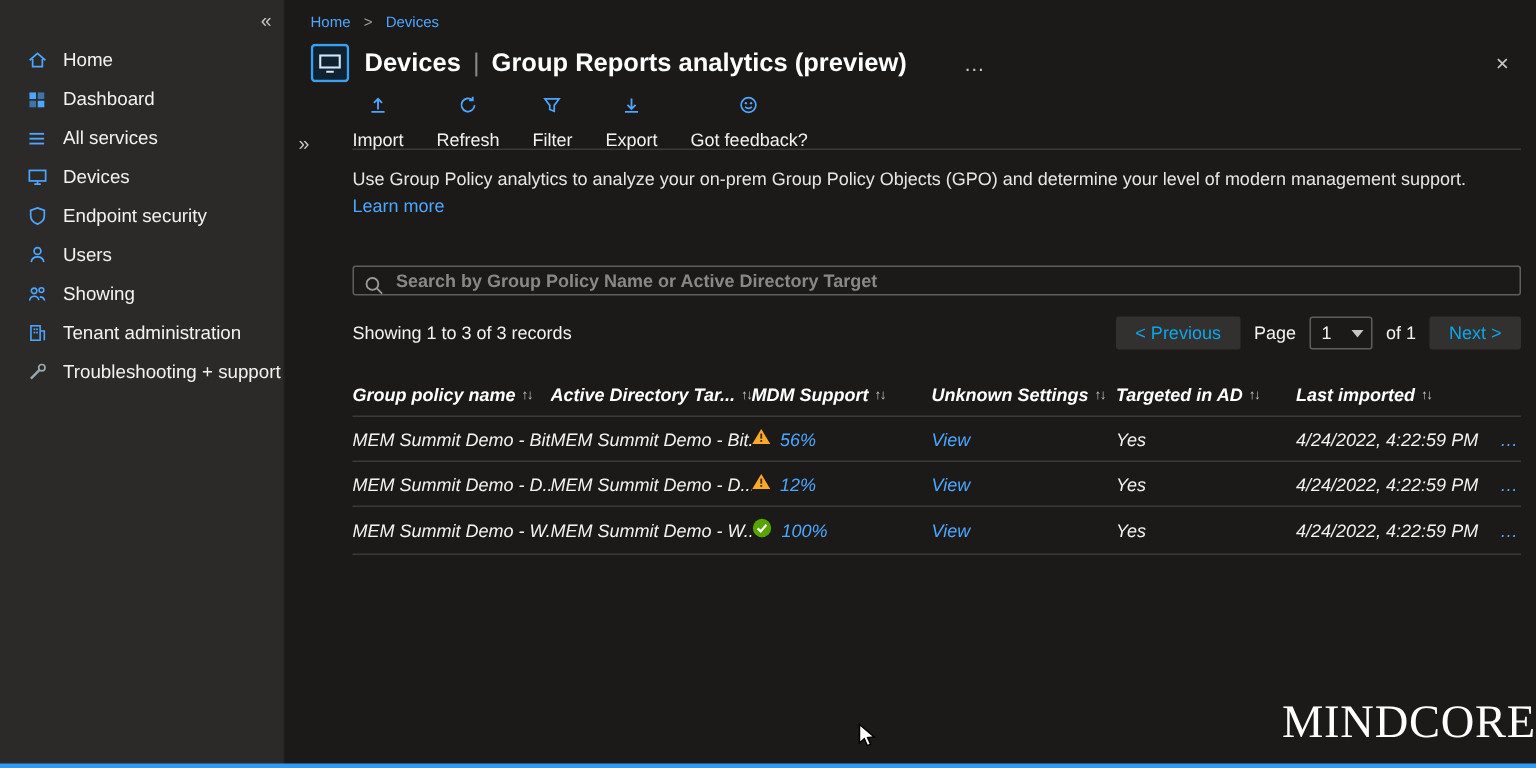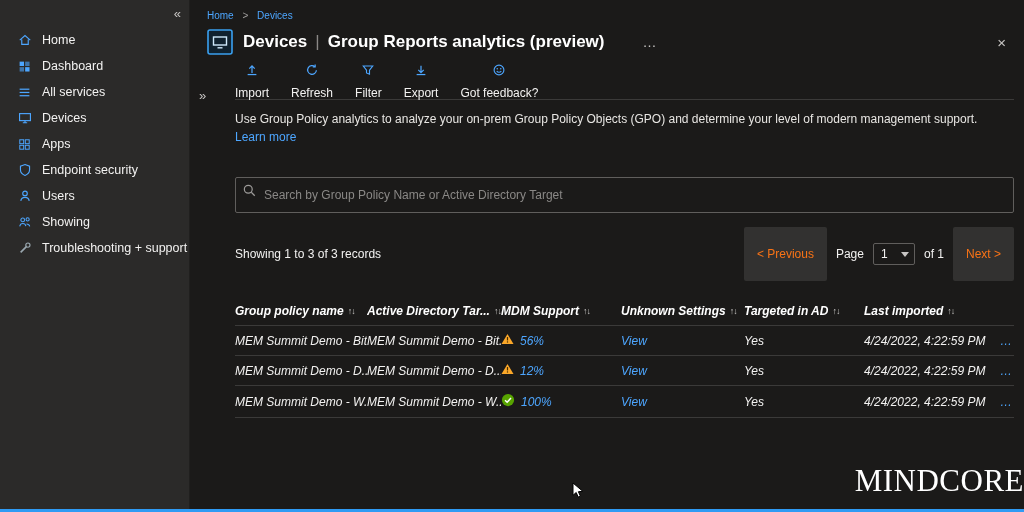--- a/index.html
+++ b/index.html
@@ -45,32 +45,33 @@
   .toolbar { display:flex; align-items:center; gap:22px; height:24px; }
   .tb-item { display:flex; align-items:center; gap:6px; color:#f3f2f1; cursor:pointer; white-space:nowrap;flex-direction:column; }
   .divider { border-bottom:1px solid #3b3a39; margin-top:6px; }
   
   .intro { margin-top:11px; color:#e8e6e3; line-height:1.35; }
   .intro a { color:#4da6ff; text-decoration:none; cursor:pointer; display:inline-block; margin-top:2px; }
   
   .search-wrap { position:relative; margin-top:32px; }
   .search-wrap svg { position:absolute; left:7px; top:6px; }
   .search-input {
-    width:100%; height:36px; background:#1b1a19; border:1px solid #605e5c; border-radius:2px;
+    width:100%; height:20px; background:#1b1a19; border:1px solid #605e5c; border-radius:2px;
     color:#f3f2f1; font-size:12px; padding:0 8px 0 28px; outline:none;
     font-family:"Liberation Sans", sans-serif;
+    font-weight:bold;
   }
   .search-input::placeholder { color:#8a8886; }
   
   .records-row { display:flex; align-items:center; margin-top:14px; }
   .records-summary { color:#f3f2f1; }
   .pager { margin-left:auto; display:flex; align-items:center; gap:9px; }
   .pg-btn {
-    background:#323130; border:none; border-radius:2px; color:#f97316;
-    font-size:12px; padding:20px 13px; cursor:pointer; font-family:"Liberation Sans", sans-serif;
+    background:#323130; border:none; border-radius:2px; color:#0ea5e9;
+    font-size:12px; padding:4px 13px; cursor:pointer; font-family:"Liberation Sans", sans-serif;
   }
   .pg-label { color:#f3f2f1; }
   .pg-select {
     display:flex; align-items:center; justify-content:space-between;
     width:42px; height:22px; border:1px solid #605e5c; border-radius:2px;
     padding:0 5px 0 7px; cursor:pointer; background:#1b1a19; color:#f3f2f1;
   }
   .caret { width:0; height:0; border-left:4px solid transparent; border-right:4px solid transparent; border-top:5px solid #c8c6c4; }
   
   .table { margin-top:16px;font-style:italic; }
@@ -138,33 +139,20 @@
       <span class="nav-icon">
           <svg width="14" height="14" viewBox="0 0 16 16">
             <rect x="1.8" y="3" width="12.4" height="8" fill="none" stroke="#4da6ff" stroke-width="1.3"></rect>
             <path d="M5.5 13.4h5M8 11.3v2" fill="none" stroke="#4da6ff" stroke-width="1.3"></path>
           </svg>
         </span>
       <span>Devices</span>
     </div>
     <div class="nav-item">
       <span class="nav-icon">
-          <svg width="13" height="13" viewBox="0 0 16 16">
-            <g fill="none" stroke="#4da6ff" stroke-width="1.2">
-              <rect x="2.2" y="2.2" width="4.8" height="4.8"></rect>
-              <rect x="9" y="2.2" width="4.8" height="4.8"></rect>
-              <rect x="2.2" y="9" width="4.8" height="4.8"></rect>
-              <rect x="9" y="9" width="4.8" height="4.8"></rect>
-            </g>
-          </svg>
-        </span>
-      <span>Apps</span>
-    </div>
-    <div class="nav-item">
-      <span class="nav-icon">
           <svg width="14" height="14" viewBox="0 0 16 16">
             <path d="M8 1.8l5.2 1.9v4.1c0 3.1-2 5.3-5.2 6.4C4.8 13.1 2.8 10.9 2.8 7.8V3.7z" fill="none" stroke="#4da6ff" stroke-width="1.3"></path>
           </svg>
         </span>
       <span>Endpoint security</span>
     </div>
     <div class="nav-item">
       <span class="nav-icon">
           <svg width="14" height="14" viewBox="0 0 16 16">
             <circle cx="8" cy="5" r="2.6" fill="none" stroke="#4da6ff" stroke-width="1.3"></circle>
@@ -176,20 +164,35 @@
     <div class="nav-item">
       <span class="nav-icon">
           <svg width="14" height="14" viewBox="0 0 16 16">
             <circle cx="5.4" cy="5.6" r="2.1" fill="none" stroke="#4da6ff" stroke-width="1.2"></circle>
             <circle cx="11" cy="5" r="1.8" fill="none" stroke="#4da6ff" stroke-width="1.2"></circle>
             <path d="M2 13c.3-2.2 1.7-3.3 3.6-3.3 1.8 0 3 1 3.4 3" fill="none" stroke="#4da6ff" stroke-width="1.2"></path>
             <path d="M9.7 10.2c2 0 3.3.9 3.7 2.8" fill="none" stroke="#4da6ff" stroke-width="1.2"></path>
           </svg>
         </span>
       <span>Showing</span>
+    </div>
+    <div class="nav-item">
+      <span class="nav-icon">
+          <svg width="14" height="14" viewBox="0 0 16 16">
+            <rect x="3" y="2.5" width="7" height="11" fill="none" stroke="#4da6ff" stroke-width="1.2"></rect>
+            <g fill="#4da6ff">
+              <rect x="5" y="4.5" width="1.3" height="1.3"></rect>
+              <rect x="7" y="4.5" width="1.3" height="1.3"></rect>
+              <rect x="5" y="7" width="1.3" height="1.3"></rect>
+              <rect x="7" y="7" width="1.3" height="1.3"></rect>
+            </g>
+            <path d="M10 6.5h3.2v7" fill="none" stroke="#4da6ff" stroke-width="1.2"></path>
+          </svg>
+        </span>
+      <span>Tenant administration</span>
     </div>
     <div class="nav-item">
       <span class="nav-icon">
           <svg width="14" height="14" viewBox="0 0 16 16">
             <circle cx="11.3" cy="4.7" r="2.4" fill="none" stroke="#9aa8b0" stroke-width="1.3"></circle>
             <path d="M9.6 6.4 3 13" stroke="#9aa8b0" stroke-width="1.8"></path>
           </svg>
         </span>
       <span>Troubleshooting + support</span>
     </div>

